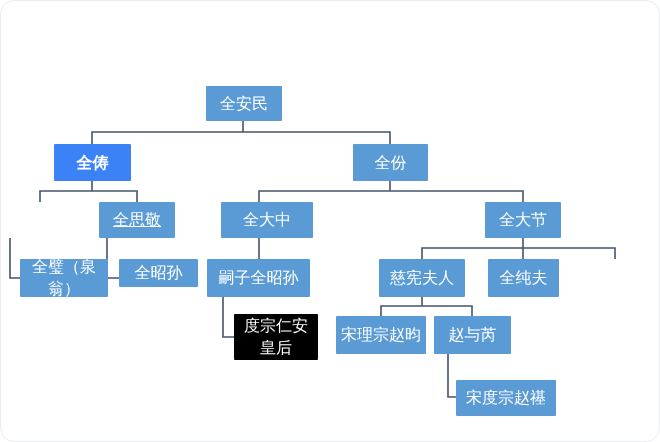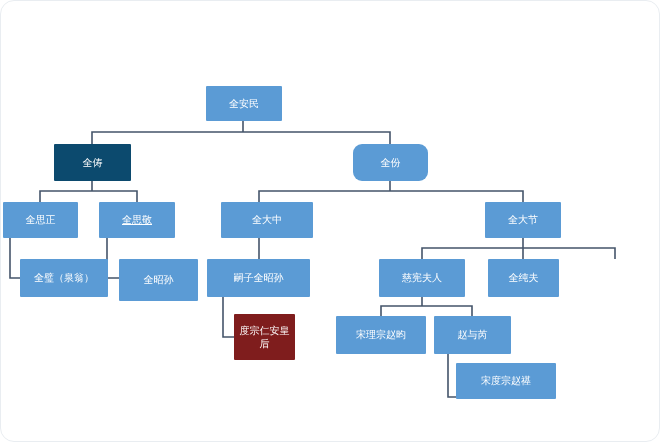--- a/index.html
+++ b/index.html
@@ -29,21 +29,21 @@
     width: 660px;
     height: 442px;
     pointer-events: none;
   }
   .node {
     position: absolute;
     display: flex;
     align-items: center;
     justify-content: center;
     text-align: center;
-    font-size: 10px;
+    font-size: 16px;
     line-height: 1.35;
     padding: 0 5px;
     box-sizing: border-box;
     border-radius: 1px;
   }
 </style>
 </head>
 <body>
 
 <div class="frame">
@@ -59,29 +59,28 @@
         <polyline points="106,237 106,277 118,277" fill="none" stroke="#44546a" stroke-width="1.6"></polyline>
         <polyline points="258,237 258,258" fill="none" stroke="#44546a" stroke-width="1.6"></polyline>
         <polyline points="522,237 522,258" fill="none" stroke="#44546a" stroke-width="1.6"></polyline>
         <polyline points="421,258 421,247 614,247 614,258" fill="none" stroke="#44546a" stroke-width="1.6"></polyline>
         <polyline points="421,296 421,305" fill="none" stroke="#44546a" stroke-width="1.6"></polyline>
         <polyline points="380,315 380,305 471,305 471,315" fill="none" stroke="#44546a" stroke-width="1.6"></polyline>
         <polyline points="222,296 222,336 233,336" fill="none" stroke="#44546a" stroke-width="1.6"></polyline>
         <polyline points="447,353 447,396 455,396" fill="none" stroke="#44546a" stroke-width="1.6"></polyline>
       </svg>
   <div class="node" style="left: 205px; top: 85px; width: 76px; height: 35px; background: rgb(91, 155, 213); color: rgb(255, 255, 255);">全安民</div>
-      <div class="node" style="left: 53px; top: 143px; width: 77px; height: 37px; background: #0c4a6e; color: rgb(255, 255, 255);">全俦</div>
-      <div class="node" style="left: 352px; top: 143px; width: 75px; height: 37px; background: rgb(91, 155, 213); color: rgb(255, 255, 255); border-radius: 9px;">全份</div>
-      <div class="node" style="left: 2px; top: 201px; width: 75px; height: 36px; background: rgb(91, 155, 213); color: rgb(255, 255, 255);">全思正</div>
+      <div class="node" style="left: 53px; top: 143px; width: 77px; height: 37px; background: #3b82f6; color: rgb(255, 255, 255); font-weight: bold;">全俦</div>
+      <div class="node" style="left: 352px; top: 143px; width: 75px; height: 37px; background: rgb(91, 155, 213); color: rgb(255, 255, 255);">全份</div>
       <div class="node" style="left: 98px; top: 201px; width: 76px; height: 36px; background: rgb(91, 155, 213); color: rgb(255, 255, 255); text-decoration: underline;">全思敬</div>
       <div class="node" style="left: 220px; top: 201px; width: 92px; height: 36px; background: rgb(91, 155, 213); color: rgb(255, 255, 255);">全大中</div>
       <div class="node" style="left: 484px; top: 201px; width: 76px; height: 36px; background: rgb(91, 155, 213); color: rgb(255, 255, 255);">全大节</div>
       <div class="node" style="left: 19px; top: 258px; width: 88px; height: 38px; background: rgb(91, 155, 213); color: rgb(255, 255, 255);">全璧（泉翁）</div>
-      <div class="node" style="left: 118px; top: 258px; width: 79px; height: 42px; background: rgb(91, 155, 213); color: rgb(255, 255, 255);">全昭孙</div>
+      <div class="node" style="left: 118px; top: 258px; width: 79px; height: 28px; background: rgb(91, 155, 213); color: rgb(255, 255, 255);">全昭孙</div>
       <div class="node" style="left: 206px; top: 258px; width: 103px; height: 38px; background: rgb(91, 155, 213); color: rgb(255, 255, 255);">嗣子全昭孙</div>
       <div class="node" style="left: 378px; top: 258px; width: 86px; height: 38px; background: rgb(91, 155, 213); color: rgb(255, 255, 255);">慈宪夫人</div>
       <div class="node" style="left: 487px; top: 258px; width: 71px; height: 38px; background: rgb(91, 155, 213); color: rgb(255, 255, 255);">全纯夫</div>
-      <div class="node" style="left: 233px; top: 313px; width: 61px; height: 46px; background: #7f1d1d; color: rgb(255, 255, 255);">度宗仁安皇后</div>
+      <div class="node" style="left: 233px; top: 313px; width: 84px; height: 46px; background: #000000; color: rgb(255, 255, 255);">度宗仁安皇后</div>
       <div class="node" style="left: 335px; top: 315px; width: 90px; height: 38px; background: rgb(91, 155, 213); color: rgb(255, 255, 255);">宋理宗赵昀</div>
       <div class="node" style="left: 433px; top: 315px; width: 77px; height: 38px; background: rgb(91, 155, 213); color: rgb(255, 255, 255);">赵与芮</div>
-      <div class="node" style="left: 455px; top: 362px; width: 100px; height: 36px; background: rgb(91, 155, 213); color: rgb(255, 255, 255);">宋度宗赵禥</div>
+      <div class="node" style="left: 455px; top: 379px; width: 100px; height: 36px; background: rgb(91, 155, 213); color: rgb(255, 255, 255);">宋度宗赵禥</div>
     </div>
 </div>
 
 </body></html>

